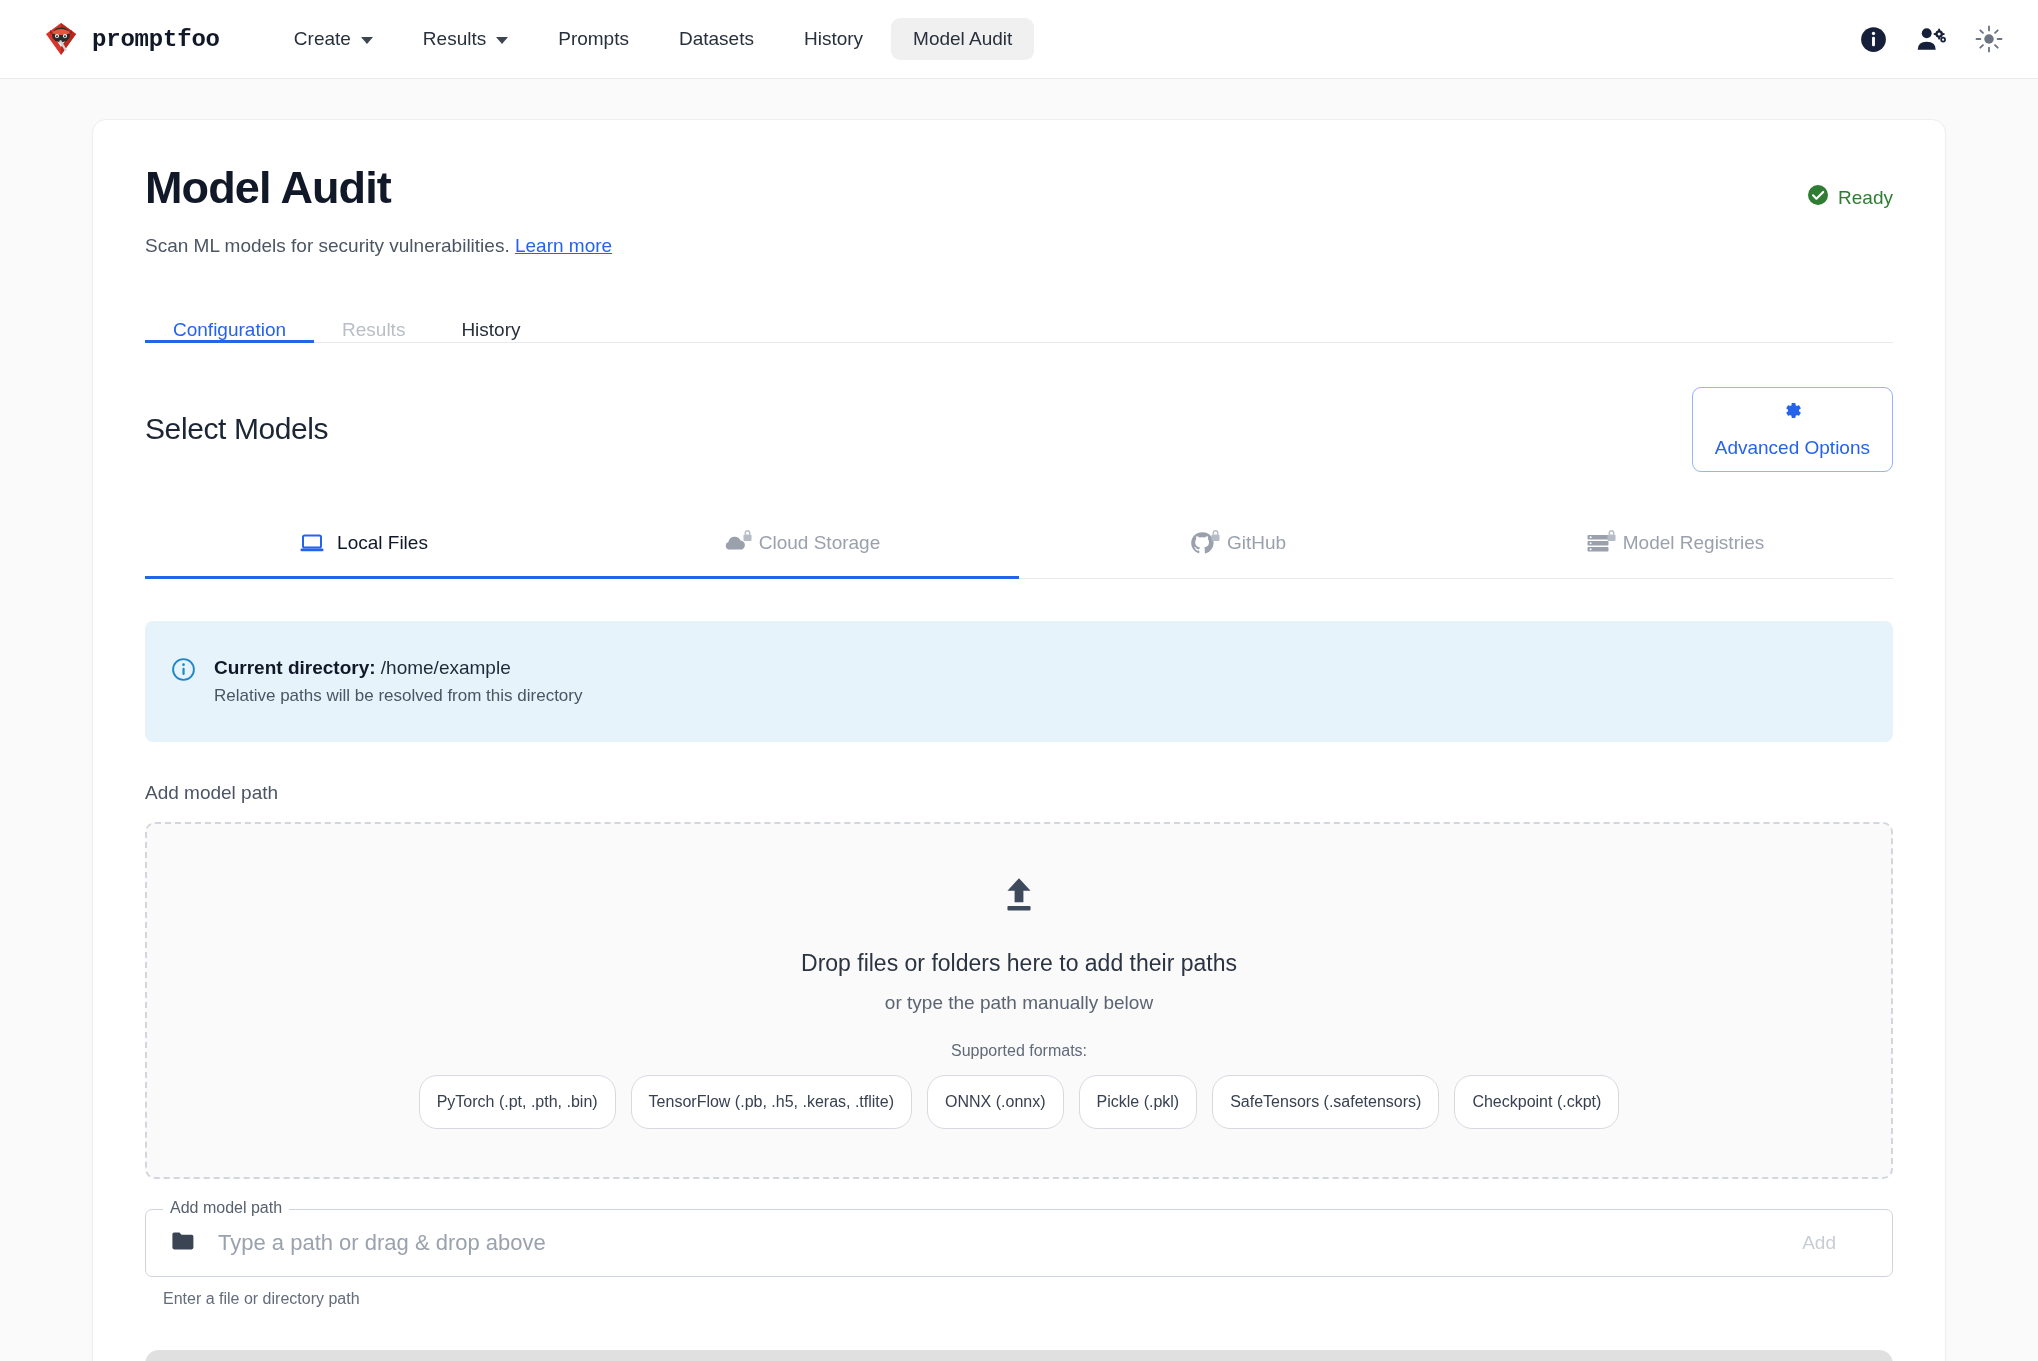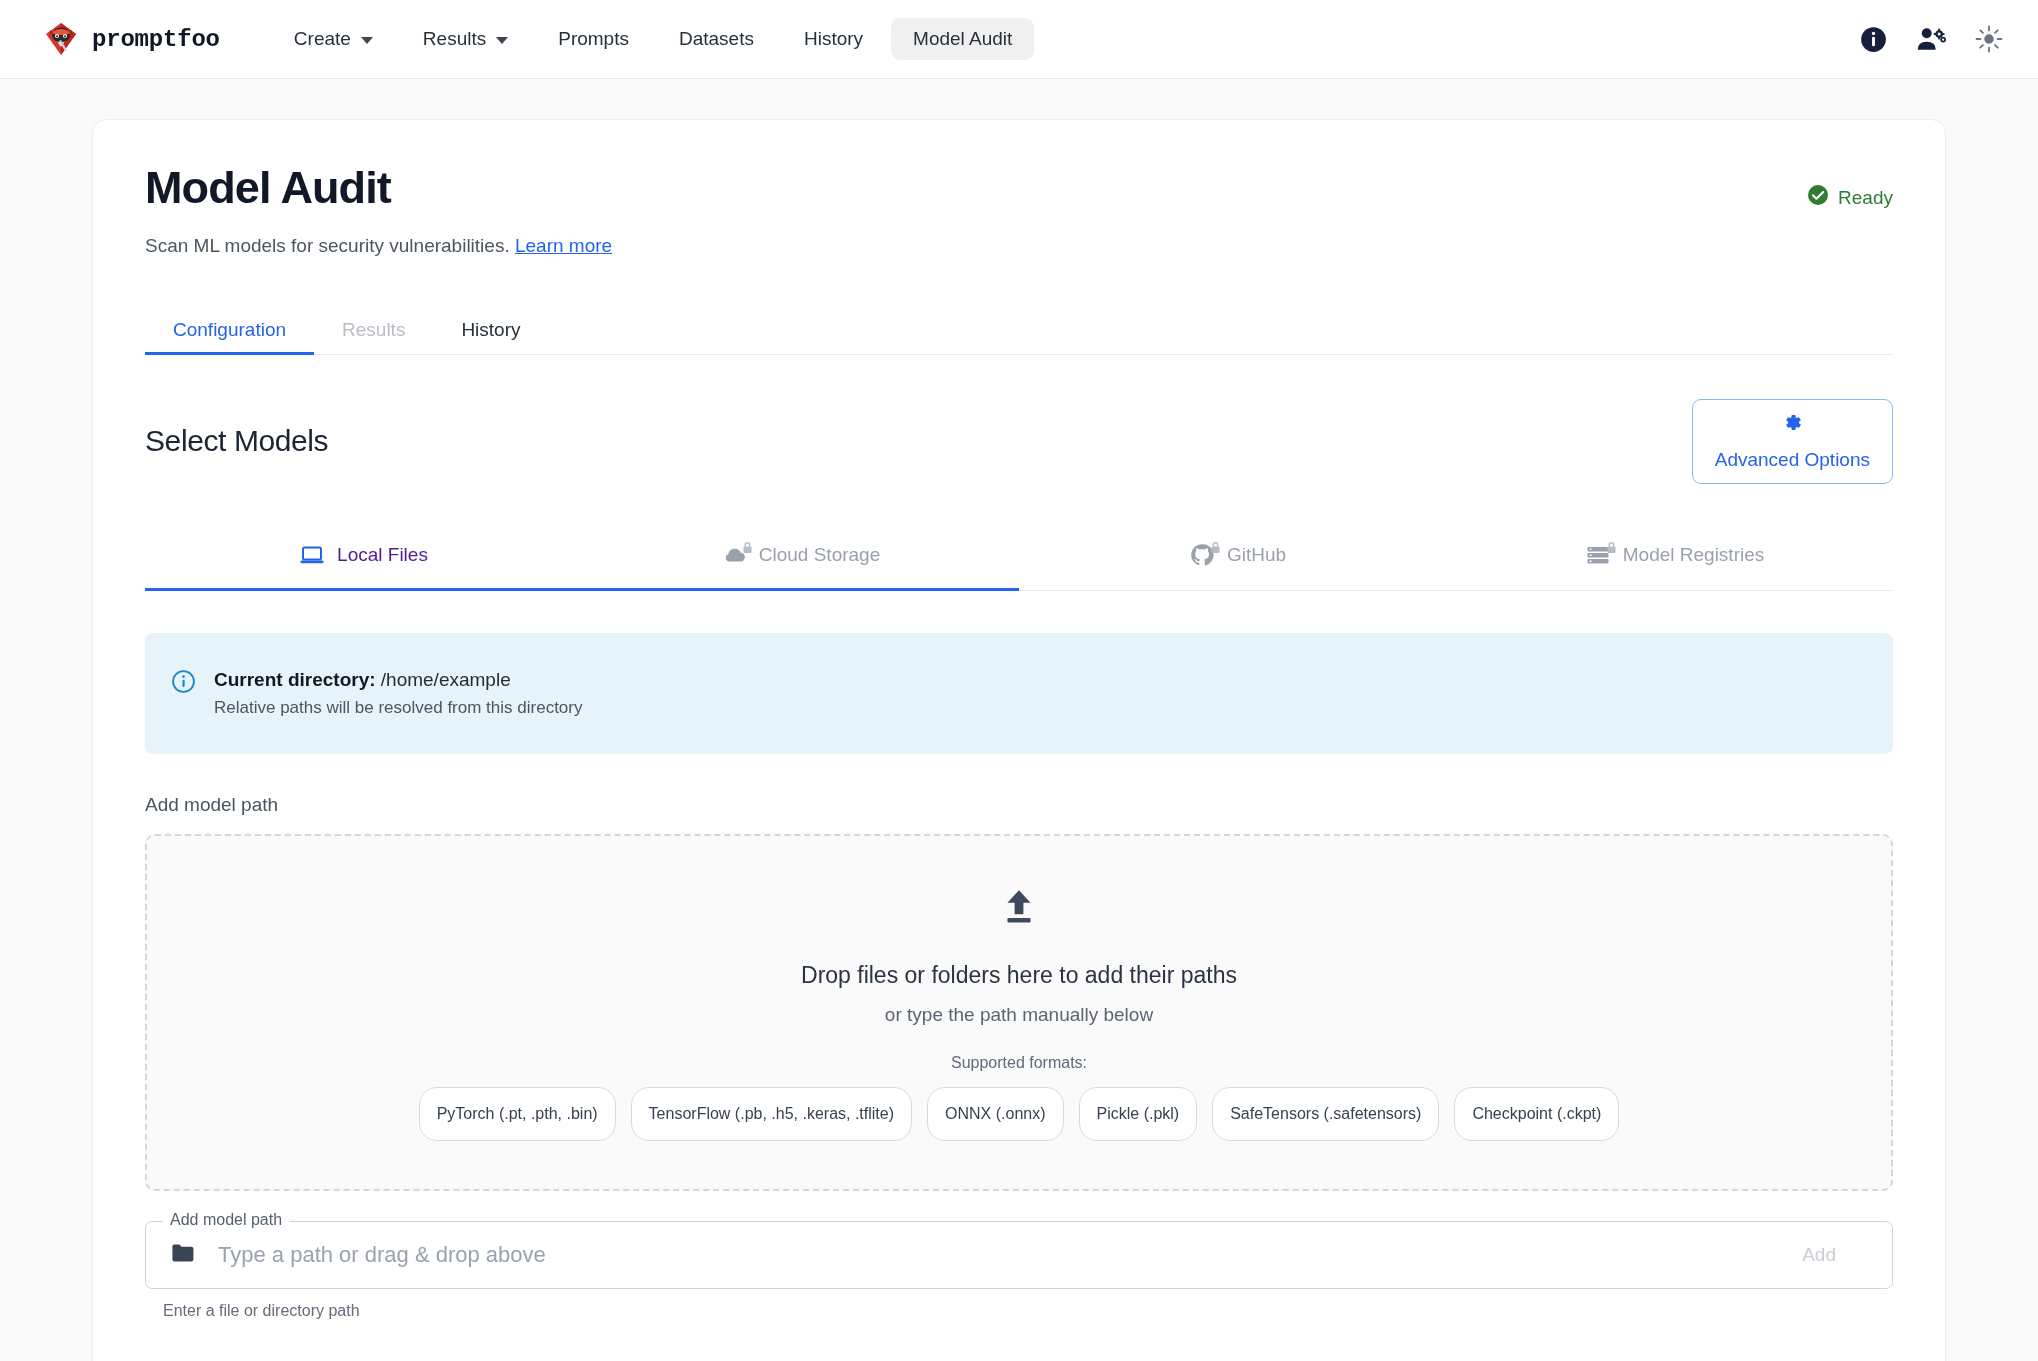--- a/index.html
+++ b/index.html
@@ -61,21 +61,21 @@
     margin-left: auto; margin-top: 22px; display: flex; align-items: center;
     gap: 9px; font-size: 19px; color: #2e7d32;
   }
 
   
   .tabs {
     display: flex; align-items: flex-end; gap: 0;
     margin-top: 48px; border-bottom: 1px solid #e7e9ec; width: 100%;
   }
   .tab {
-    font-size: 19px; padding: 14px 28px 13px 28px; cursor: pointer;
+    font-size: 19px; padding: 14px 28px 1px 28px; cursor: pointer;
     color: #28303c; position: relative; background: none; border: none;
     font-family: inherit;
   }
   .tab.active { color: #2563eb; }
   .tab.active::after {
     content: ""; position: absolute; left: 0; right: 0; bottom: -1px;
     height: 3px; background: #2563eb;
   }
   .tab.disabled { color: #b9bec6; cursor: default; }
 
@@ -90,21 +90,21 @@
   }
 
   
   .source-tabs {
     display: flex; margin-top: 42px; border-bottom: 1px solid #e7e9ec; position: relative;
   }
   .source-tab {
     flex: 1 1 0; display: flex; align-items: center; justify-content: center;
     gap: 12px; padding: 16px 6px 22px 6px; font-size: 19px; cursor: pointer;
   }
-  .source-tab.active { color: #4c1d95; }
+  .source-tab.active { color: #0f172a; }
   .source-tab.locked { color: #9aa1ad; cursor: default; }
   .source-indicator {
     position: absolute; bottom: -1px; left: 0; width: 50%;
     height: 3px; background: #2563eb;
   }
   .icon-wrap { position: relative; width: 26px; height: 26px; flex: none; }
   .lock-badge { position: absolute; top: -5px; right: -6px; }
 
   
   .banner {

